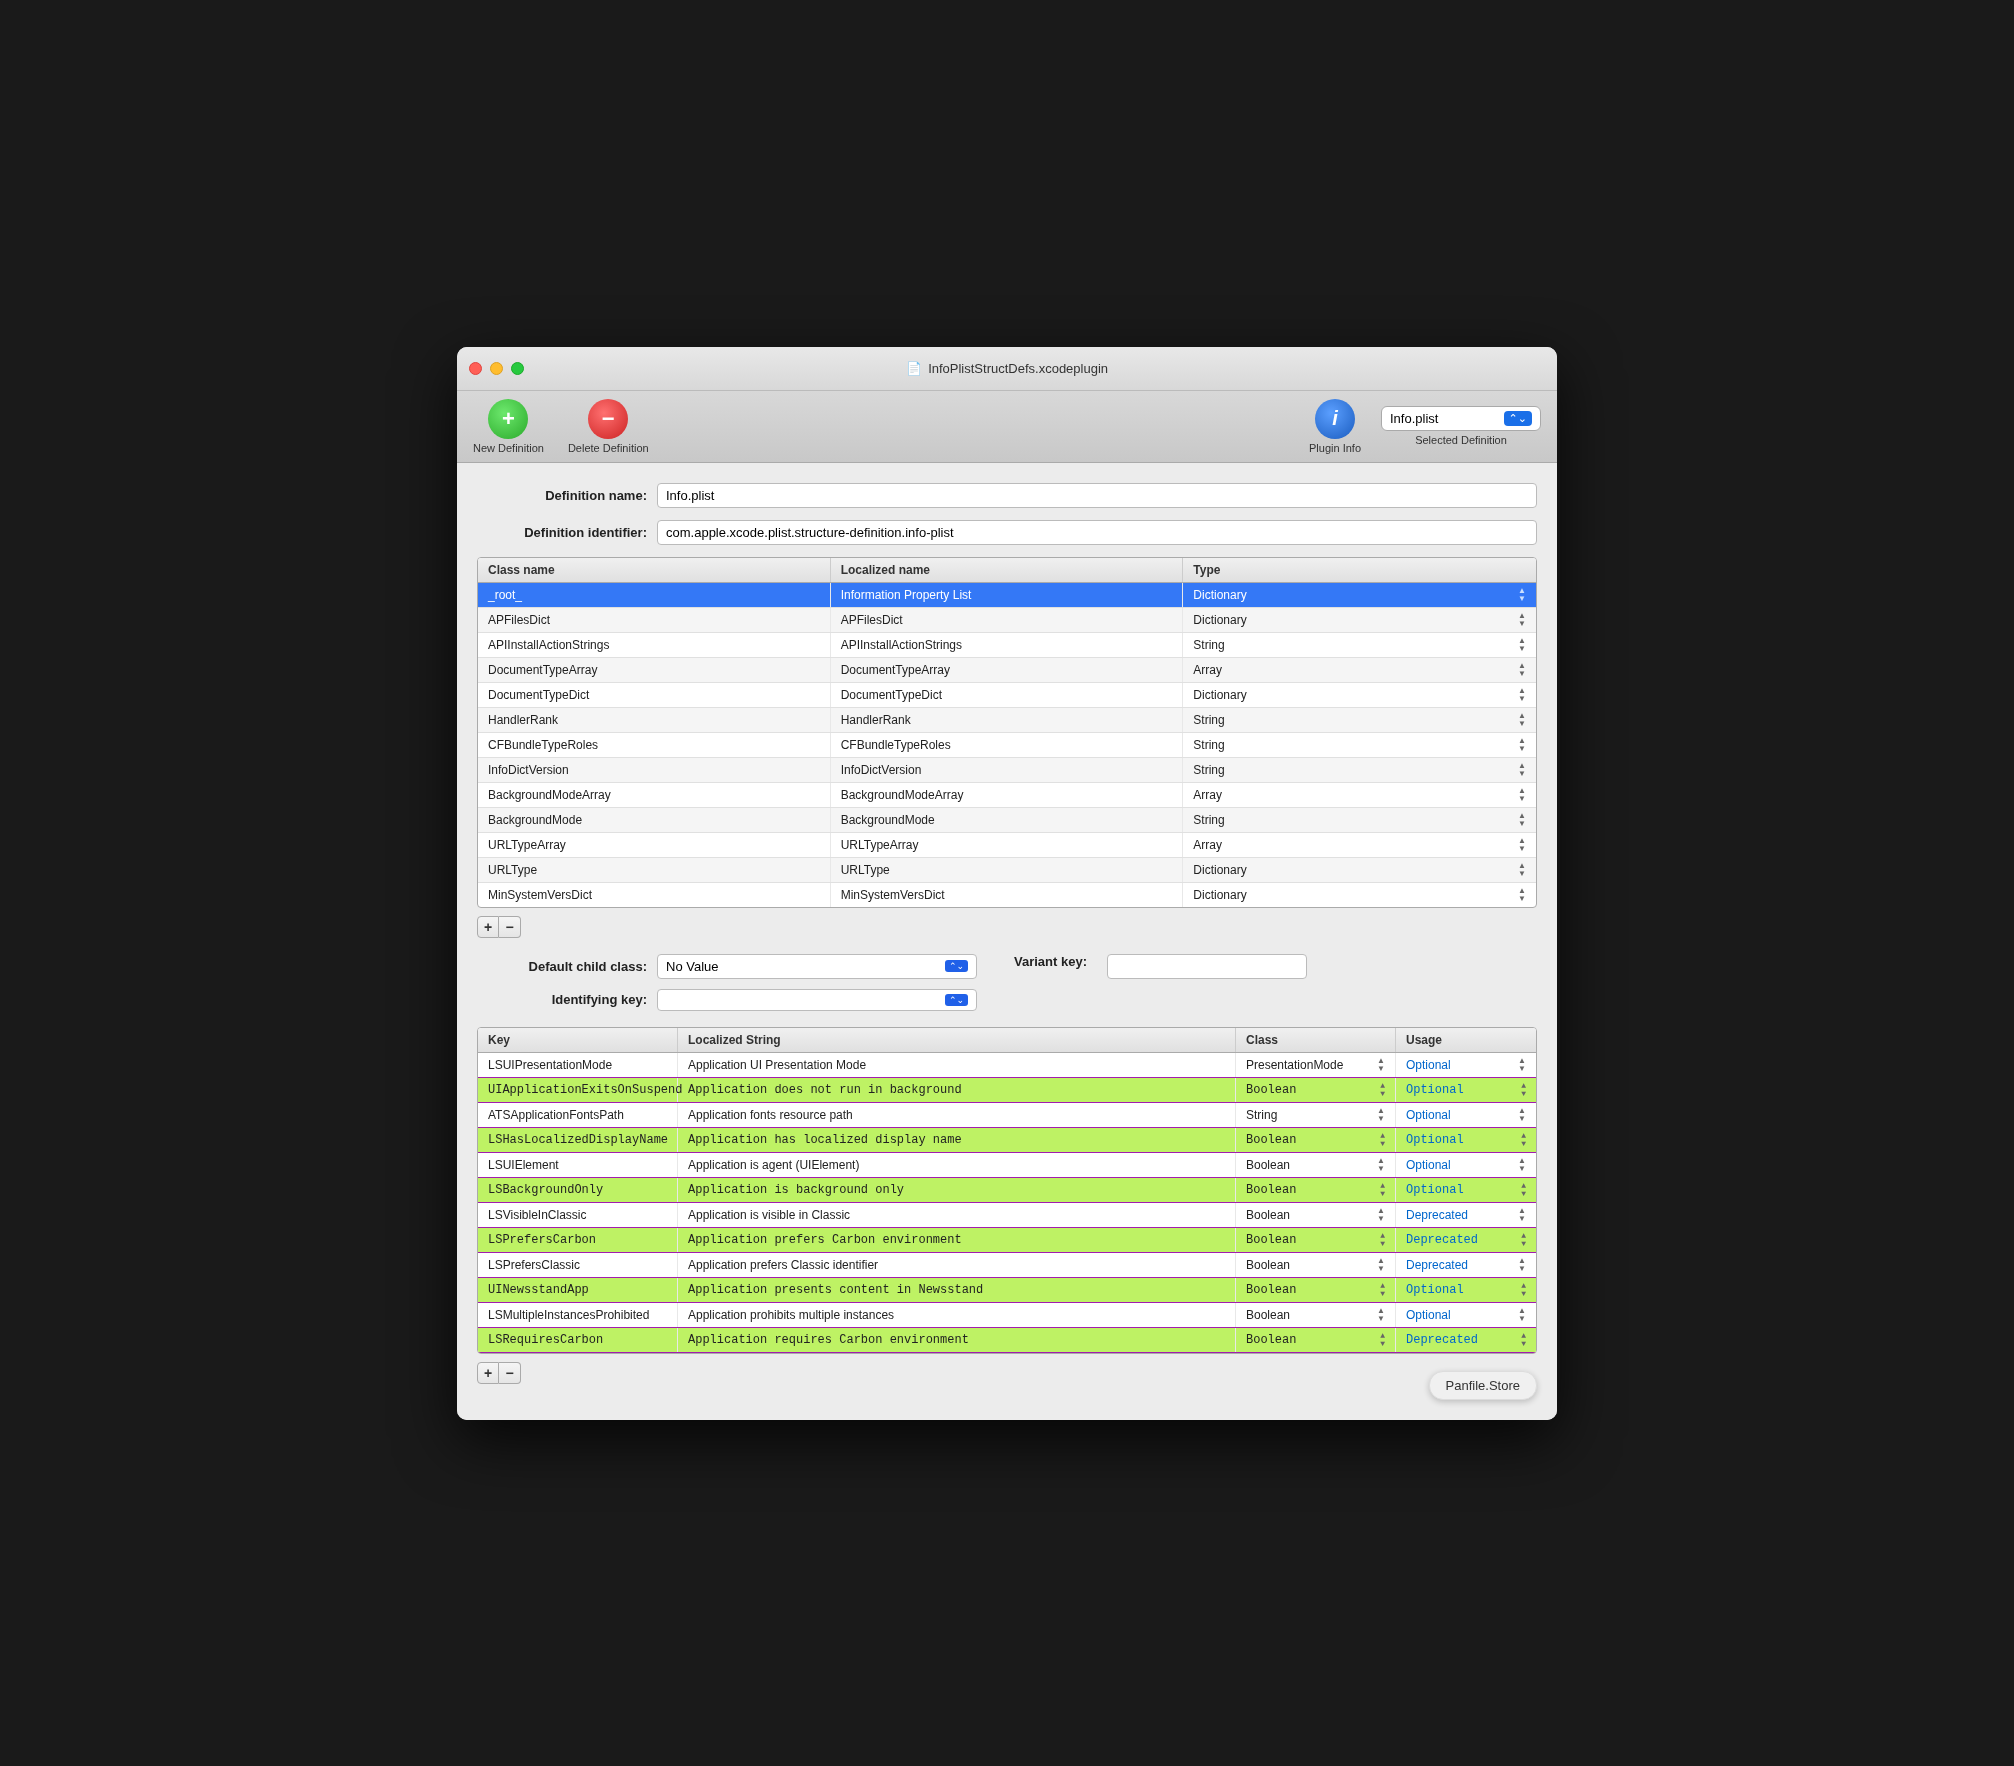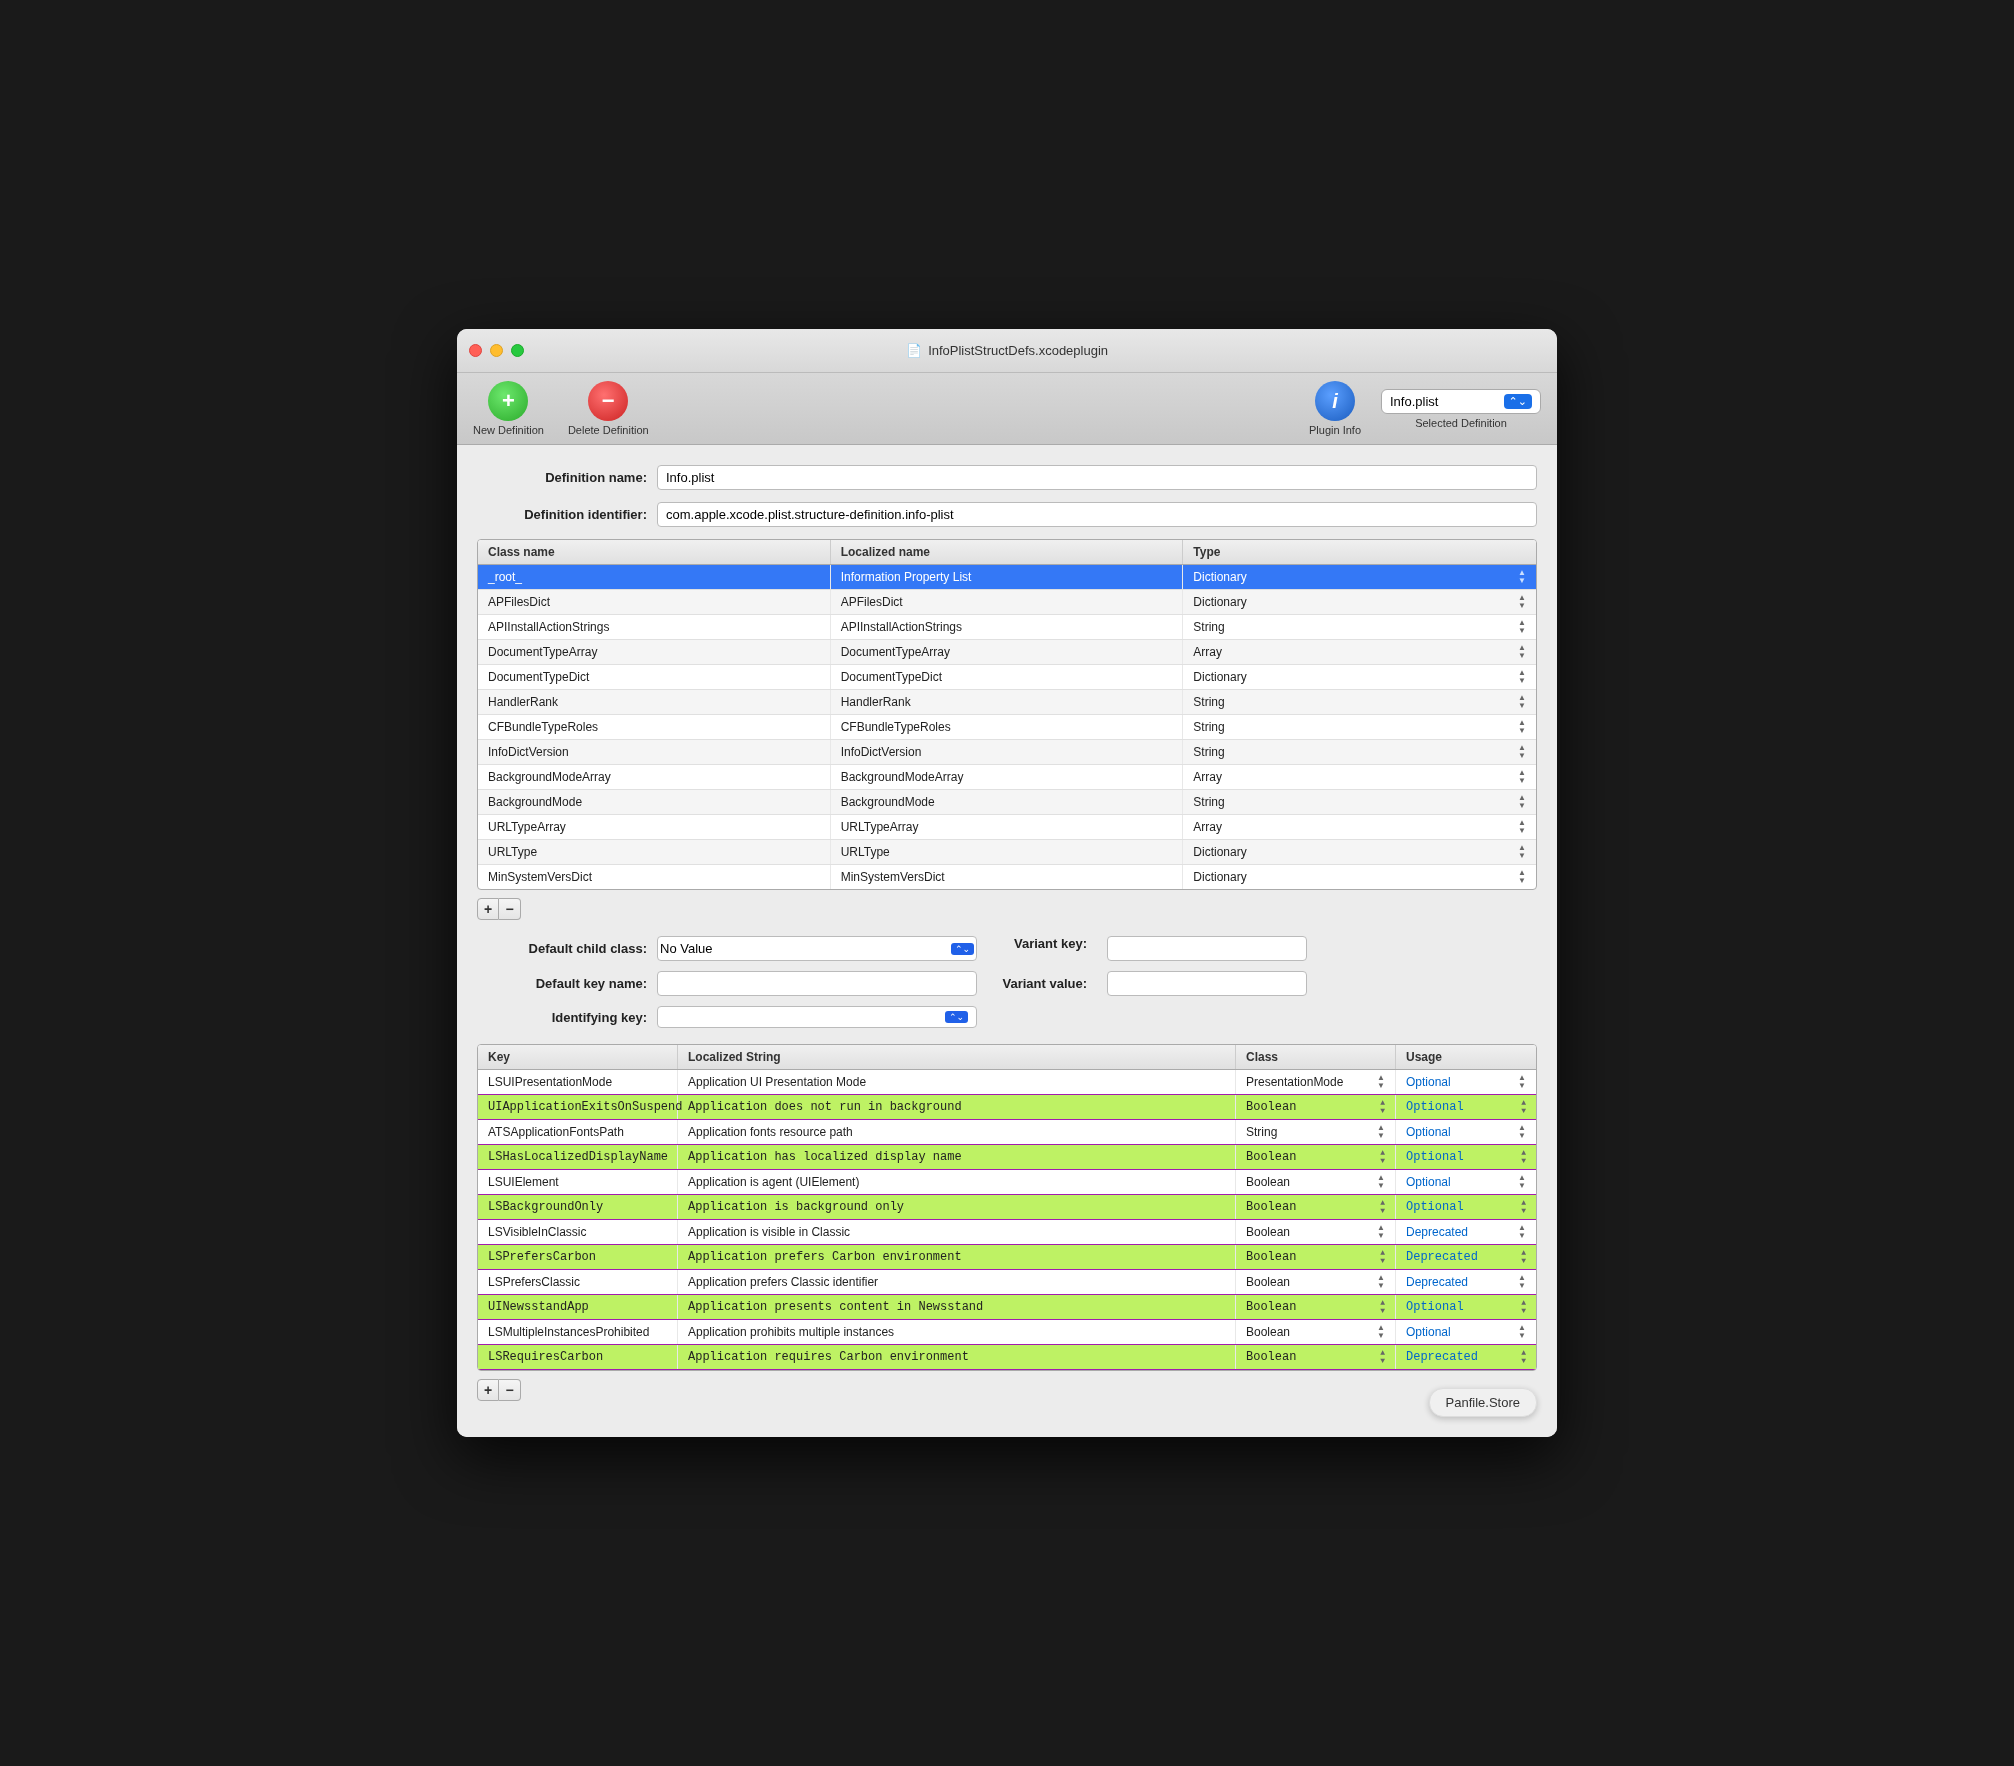--- a/index.html
+++ b/index.html
@@ -541,38 +541,30 @@
 
     <div class="add-remove-bar">
       <button class="add-remove-btn">+</button>
       <button class="add-remove-btn">−</button>
     </div>
 
     <div class="settings-section">
 
       <div class="settings-row">
         <span class="settings-label">Default child class:</span>
-        <div class="settings-select" style="display:flex; align-items:center; justify-content:space-between; width:320px; border:1px solid #bbb; border-radius:4px; padding:4px 2px; font-size:13px; background:white; cursor:pointer;">
+        <div class="settings-select" style="display:flex; align-items:center; justify-content:space-between; width:320px; border:1px solid #bbb; border-radius:4px; padding:4px 8px; font-size:13px; background:white; cursor:pointer;">
           <span>No Value</span>
           <span class="blue-drop">⌃⌄</span>
         </div>
         <div style="display:flex; align-items:flex-start; margin-left:20px;">
           <span class="variant-label" style="font-size:13px;font-weight:600;color:#222;margin-right:10px;">Variant key:</span>
           <input class="variant-input" type="text" value="" style="">
         </div>
       </div>
 
-      <div class="settings-row">
-        <span class="settings-label">Default key name:</span>
-        <input class="settings-input" type="text" value="" style="">
-        <div style="display:flex; align-items:center; margin-left:20px;">
-          <span class="variant-label" style="font-size:13px;font-weight:600;color:#222;margin-right:10px;">Variant value:</span>
-          <input class="variant-input" type="text" value="" style="">
-        </div>
-      </div>
 
       <div class="settings-row">
         <span class="settings-label">Identifying key:</span>
         <div style="display:flex; align-items:center; width:320px; border:1px solid #bbb; border-radius:4px; padding:4px 8px; font-size:13px; background:white; cursor:pointer; justify-content:flex-end;">
           <span class="blue-drop">⌃⌄</span>
         </div>
       </div>
     </div>
 
     <div class="table-container">

